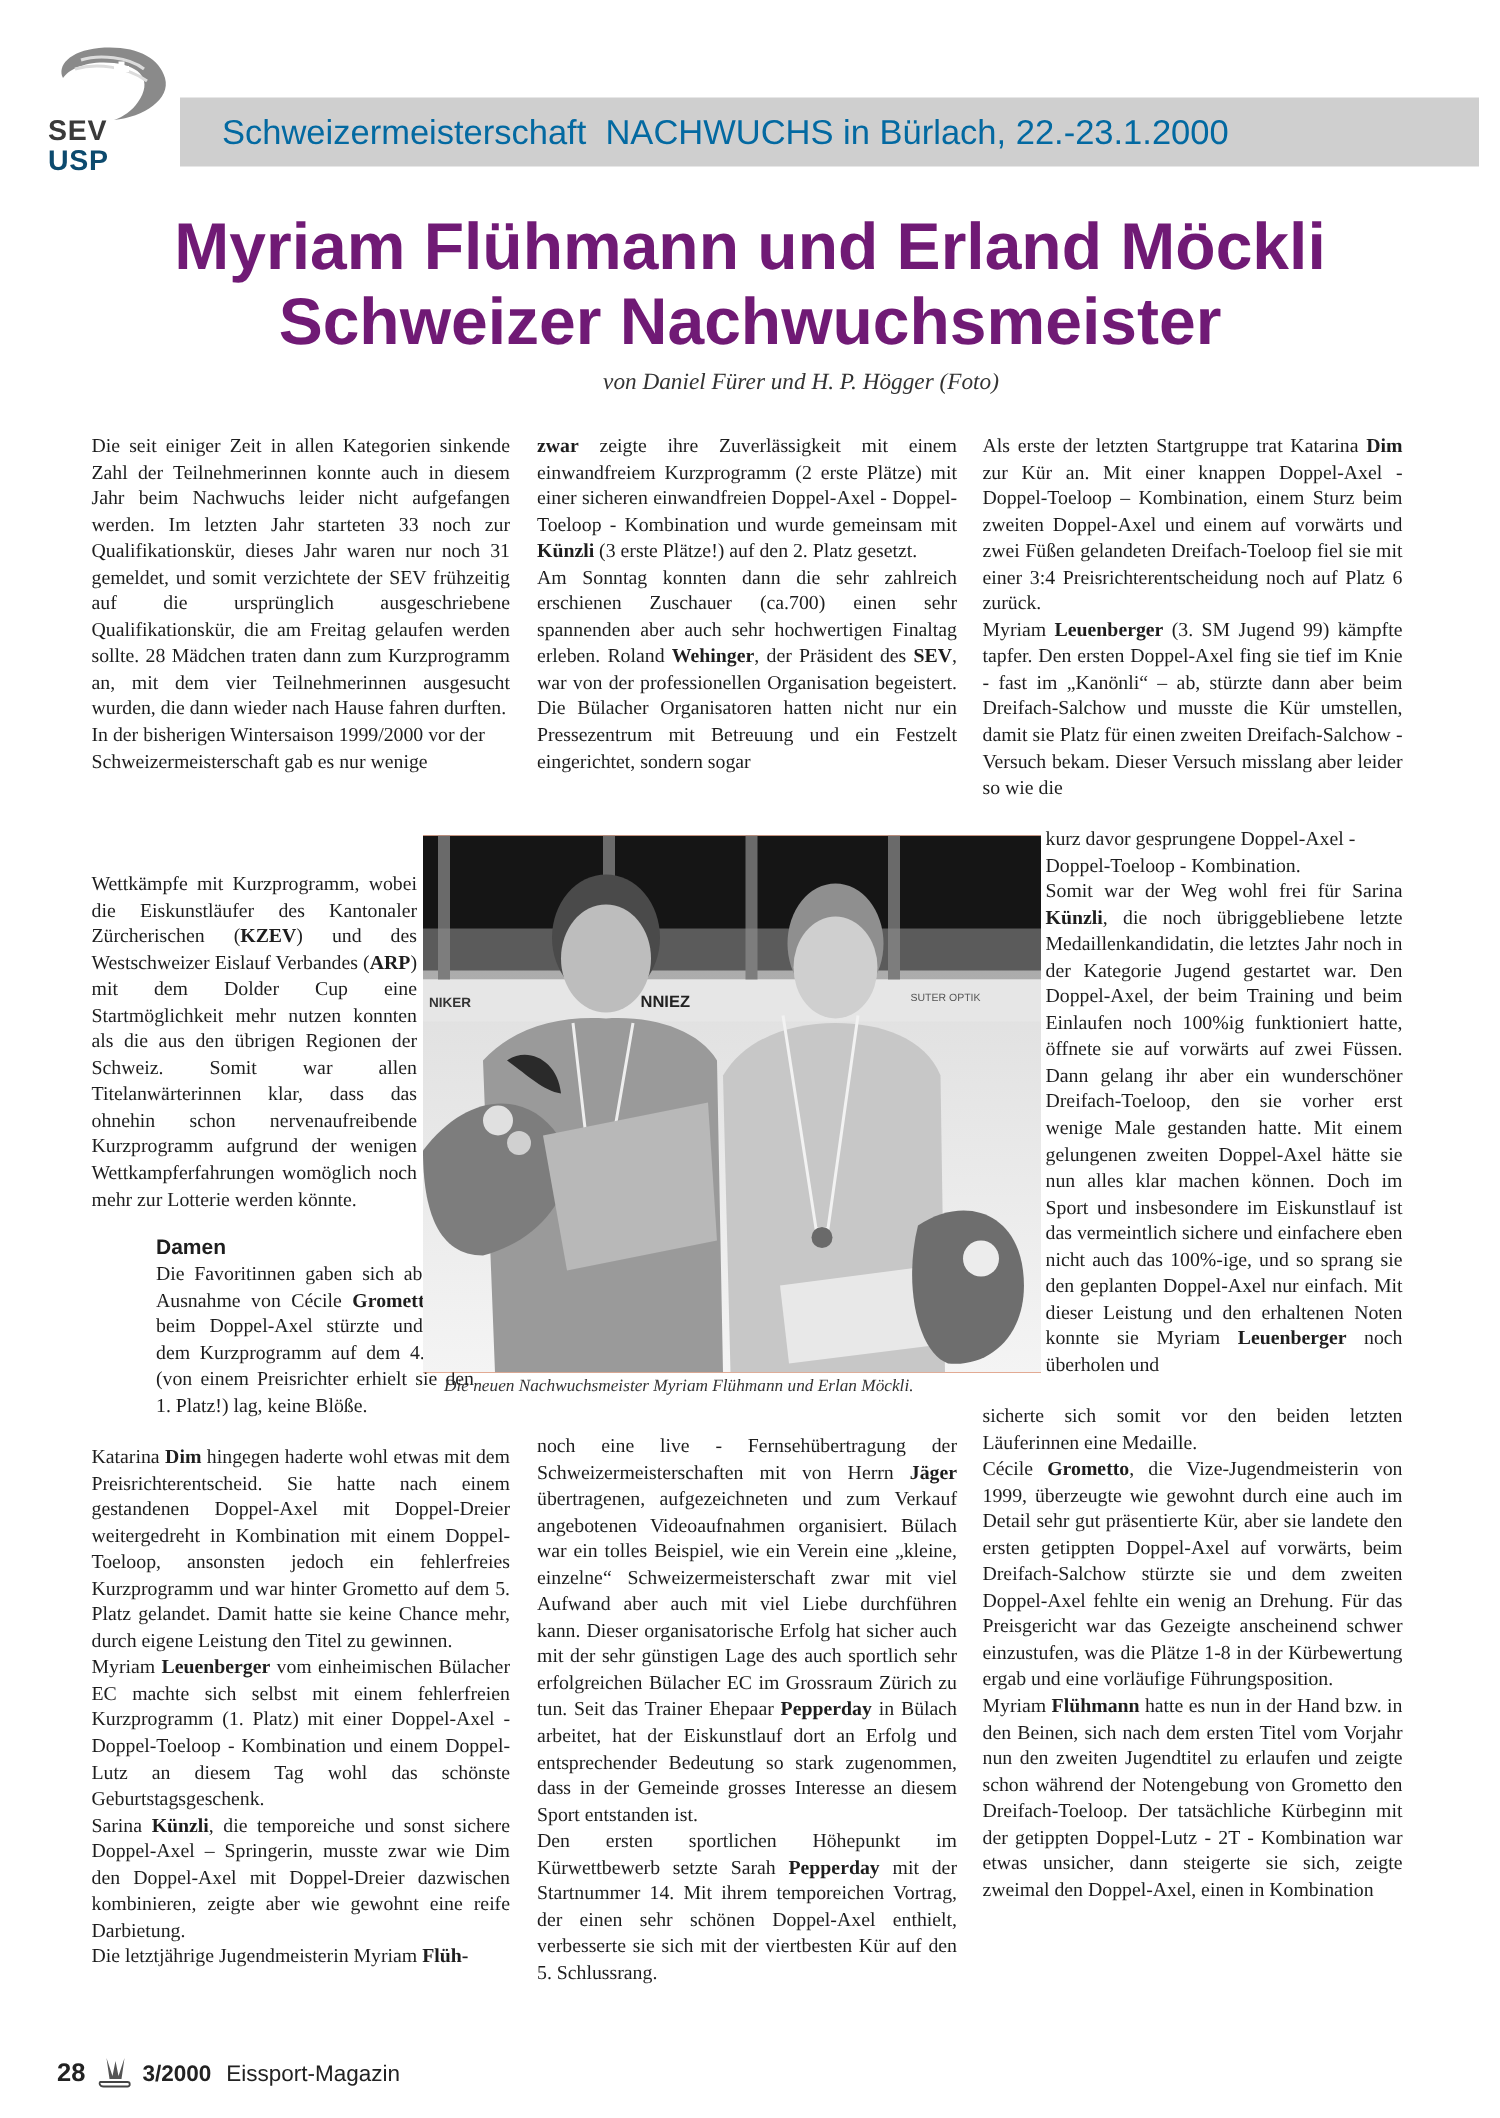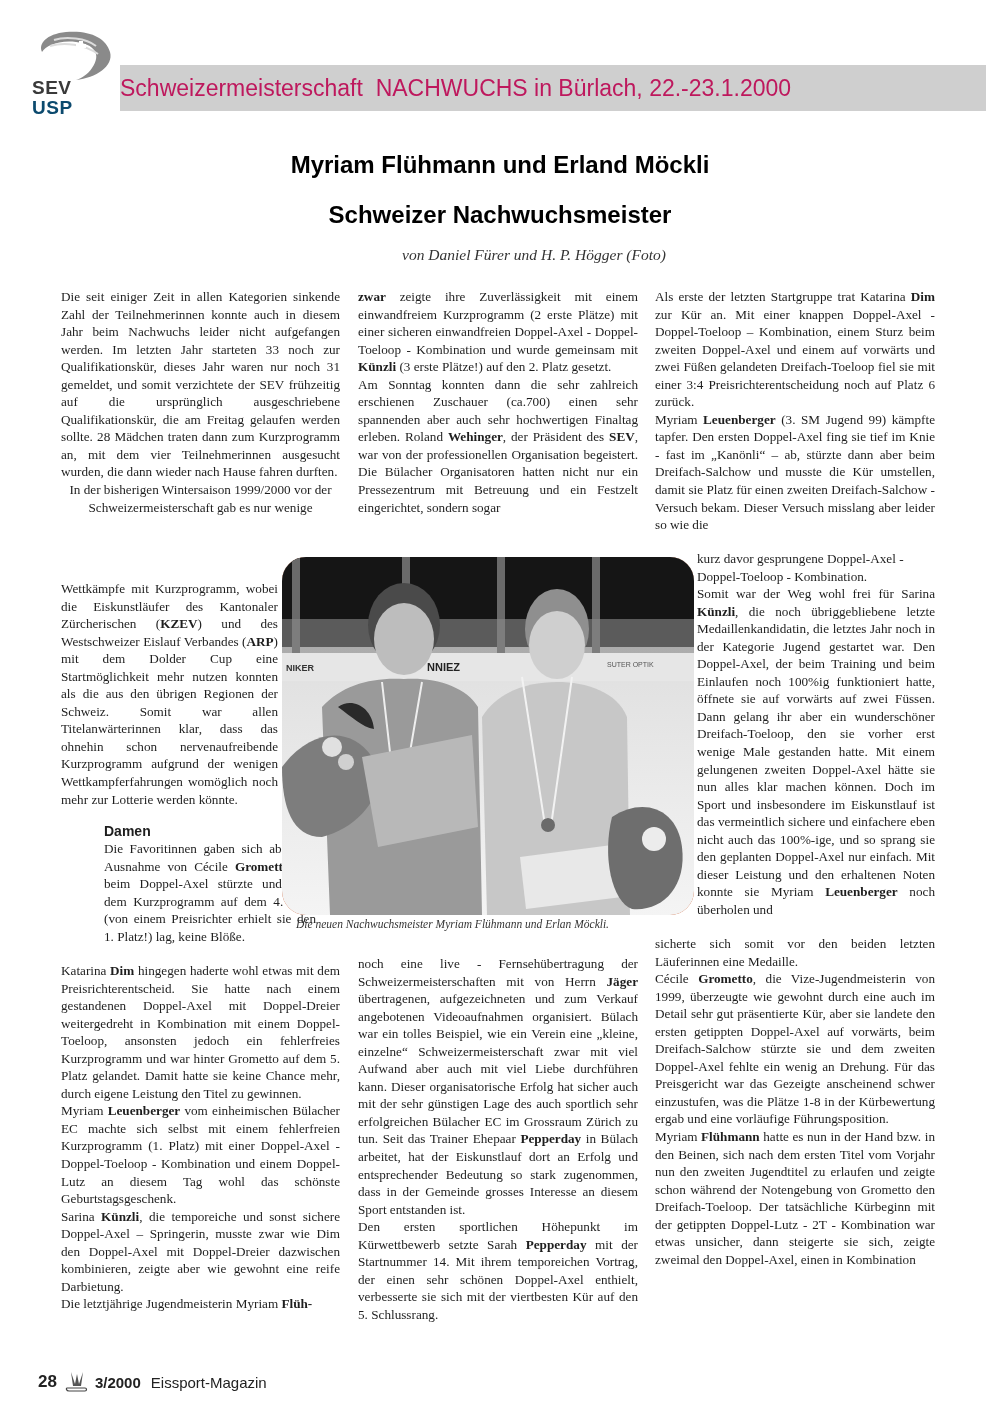--- a/index.html
+++ b/index.html
@@ -8,24 +8,24 @@
     font-family: "Liberation Serif", "DejaVu Serif", serif; color: #1e1e1e;
   }
   .logo { position: absolute; left: 28px; top: 28px; width: 95px; height: 92px; }
   .logo svg { position: absolute; left: 8px; top: 0; }
   .logo .sev { position: absolute; left: 4px; top: 50px; font-family: "Liberation Sans", sans-serif; font-weight: bold; font-size: 19px; line-height: 19px; color: #3a3a3a; letter-spacing: 0.5px; }
   .logo .usp { position: absolute; left: 4px; top: 70px; font-family: "Liberation Sans", sans-serif; font-weight: bold; font-size: 19px; line-height: 19px; color: #0c4a6e; letter-spacing: 0.5px; }
   .banner {
     position: absolute; left: 120px; top: 65px; width: 866px; height: 46px;
     background: #cfcfcf; display: flex; align-items: center;
   }
-  .banner span { font-family: "Liberation Sans", sans-serif; font-size: 23px; color: #be185d; white-space: pre; }
+  .banner span { font-family: "Liberation Sans", sans-serif; font-size: 23px; color: #0369a1; padding-left: 28px; white-space: pre; }
   .title {
     position: absolute; left: 0; top: 140px; width: 1000px; text-align: center;
-    font-family: "Liberation Sans", sans-serif; font-weight: bold; font-size: 24px; line-height: 50px; color: #000000;
+    font-family: "Liberation Sans", sans-serif; font-weight: bold; font-size: 44px; line-height: 50px; color: #701a75;
   }
   .byline {
     position: absolute; left: 0; top: 246px; width: 988px; text-align: center;
     font-style: italic; font-size: 15.5px; color: #333; padding-left: 40px;
   }
   .col { position: absolute; font-size: 13.2px; line-height: 17.55px; text-align: justify; }
   .col p { margin: 0; }
   .col b { font-weight: bold; }
   .c1 { left: 61px; top: 288px; width: 279px; font-family: Liberation Serif, serif; }
   .c1b { left: 61px; top: 580px; width: 217px; }
@@ -33,21 +33,20 @@
   .c1d { left: 61px; top: 962px; width: 279px; }
   .c2 { left: 358px; top: 288px; width: 280px; }
   .c2b { left: 358px; top: 955px; width: 280px; }
   .c3 { left: 655px; top: 288px; width: 280px; }
   .c3b { left: 697px; top: 550px; width: 238px; }
   .c3c { left: 655px; top: 935px; width: 280px; }
   .h-damen { font-family: "Liberation Sans", sans-serif; font-weight: bold; font-size: 14px; line-height: 18px; }
   .photo {
     position: absolute; left: 282px; top: 557px; width: 412px; height: 358px; overflow: hidden;
     background: #c2410c;
-    border-radius: 24px;
   }
   .caption {
     position: absolute; left: 296px; top: 918px; width: 400px; font-style: italic; font-size: 11.5px; color: #333;
   }
   .footer { position: absolute; left: 38px; top: 1370px; font-family: "Liberation Sans", sans-serif; font-size: 15px; color: #222; display: flex; align-items: center; }
   .footer .pg { font-weight: bold; font-size: 17px; margin-right: 6px; }
   .footer .issue { font-weight: bold; margin-left: 6px; }
   .footer .mag { margin-left: 10px; }
 </style>
 </head>
@@ -70,21 +69,21 @@
 </div>
 
 <div class="title">
   <div>Myriam Flühmann und Erland Möckli</div>
   <div>Schweizer Nachwuchsmeister</div>
 </div>
 <div class="byline">von Daniel Fürer und H. P. Högger (Foto)</div>
 
 <div class="col c1">
   <p>Die seit einiger Zeit in allen Kategorien sinkende Zahl der Teilnehmerinnen konnte auch in diesem Jahr beim Nachwuchs leider nicht aufgefangen werden. Im letzten Jahr starteten 33 noch zur Qualifikationskür, dieses Jahr waren nur noch 31 gemeldet, und somit verzichtete der SEV frühzeitig auf die ursprünglich ausgeschriebene Qualifikationskür, die am Freitag gelaufen werden sollte. 28 Mädchen traten dann zum Kurzprogramm an, mit dem vier Teilnehmerinnen ausgesucht wurden, die dann wieder nach Hause fahren durften.</p>
-  <p style="text-align:center">In der bisherigen Wintersaison 1999/2000 vor der Schweizermeisterschaft gab es nur wenige</p>
+  <p style="text-align:left">In der bisherigen Wintersaison 1999/2000 vor der Schweizermeisterschaft gab es nur wenige</p>
 </div>
 <div class="col c1b">
   <p><span>Wettkämpfe mit Kurzprogramm, wobei die Eiskunstläufer des Kantonaler Zürcherischen (</span><b>KZEV</b><span>) und des Westschweizer Eislauf Verbandes (</span><b>ARP</b><span>) mit dem Dolder Cup eine Startmöglichkeit mehr nutzen konnten als die aus den übrigen Regionen der Schweiz. Somit war allen Titelanwärterinnen klar, dass das ohnehin schon nervenaufreibende Kurzprogramm aufgrund der wenigen Wettkampferfahrungen womöglich noch mehr zur Lotterie werden könnte.</span></p>
 </div>
 <div class="col c1c">
   <div class="h-damen">Damen</div>
   <p><span>Die Favoritinnen gaben sich aber mit Ausnahme von Cécile </span><b>Grometto</b><span>, die beim Doppel-Axel stürzte und nach dem Kurzprogramm auf dem 4. Platz (von einem Preisrichter erhielt sie den 1. Platz!) lag, keine Blöße.</span></p>
 </div>
 <div class="col c1d">
   <p><span>Katarina </span><b>Dim</b><span> hingegen haderte wohl etwas mit dem Preisrichterentscheid. Sie hatte nach einem gestandenen Doppel-Axel mit Doppel-Dreier weitergedreht in Kombination mit einem Doppel-Toeloop, ansonsten jedoch ein fehlerfreies Kurzprogramm und war hinter Grometto auf dem 5. Platz gelandet. Damit hatte sie keine Chance mehr, durch eigene Leistung den Titel zu gewinnen.</span></p>

